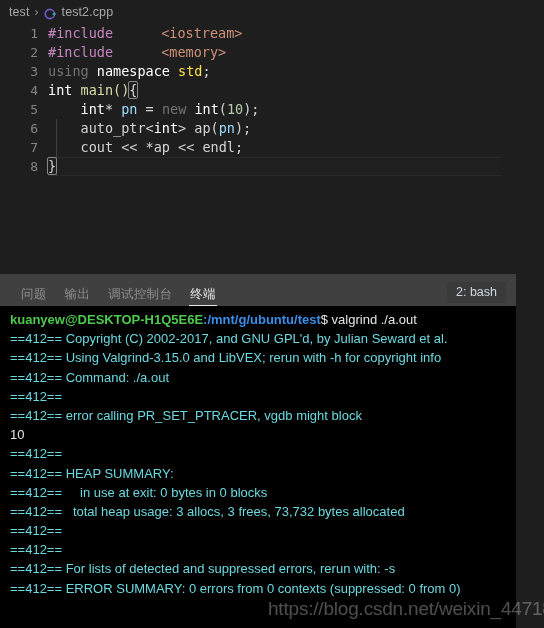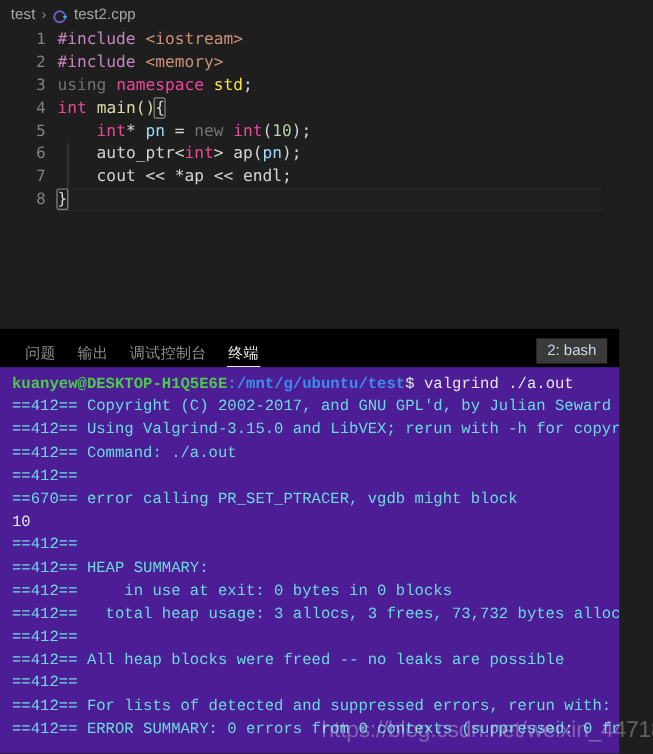--- a/index.html
+++ b/index.html
@@ -88,38 +88,38 @@
   .editor .guide {
     position: absolute;
     left: 56px;
     top: 95px;
     width: 1px;
     height: 57px;
     background: #404040;
     z-index: 1;
   }
   .tok-pre   { color: #c586c0; margin-top: 14px; }
-  .tok-inc   { color: #ce9178; }
-  .tok-kw    { color: #ec4899; }
+  .tok-inc   { color: #ce9178; margin-left: 40px; }
+  .tok-kw    { color: #ffffff; }
   .tok-kwp   { color: #737373; }
   .tok-type  { color: #fde047; }
   .tok-fn    { color: #dcdcaa; }
   .tok-var   { color: #9cdcfe; }
   .tok-num   { color: #b5cea8; }
   .tok-plain { color: #d4d4d4; }
   .brk {
     outline: 1px solid #888888;
     outline-offset: 0px;
     border-radius: 1px;
   }
 
   
   .panel-header {
     flex: 0 0 32px;
-    background: #000000;
+    background: #404040;
     display: flex;
     align-items: flex-end;
     padding: 0 10px 0 12px;
     position: relative;
   }
   .ptabs { display: flex; align-items: flex-end; height: 100%; }
   .ptab {
     font-size: 12.5px;
     color: #8e8e8e;
     padding: 0 9px 6px 9px;
@@ -147,23 +147,23 @@
     color: #cfd8e3;
     font-size: 12.5px;
     padding: 3px 9px 4px 9px;
     cursor: pointer;
     white-space: nowrap;
   }
 
   
   .terminal {
     flex: 1 1 auto;
-    background: #4c1d95;
+    background: #000000;
     padding: 4px 0 0 10px;
-    font-family: Liberation Mono, monospace;
+    font-family: Liberation Sans, sans-serif;
     font-size: 13px;
     line-height: 19.2px;
     color: #cccccc;
     overflow: hidden;
     position: relative;
   }
   .tline { white-space: pre; height: 19.2px; }
   .t-user { color: #4ec94e; font-weight: bold; }
   .t-path { color: #3b8eea; font-weight: bold; }
   .t-cmd  { color: #e5e5e5; }
@@ -261,28 +261,27 @@
     </div>
   </div>
 
   <div class="terminal">
     <div class="tline"><span class="t-user">kuanyew@DESKTOP-H1Q5E6E</span><span class="t-path">:/mnt/g/ubuntu/test</span><span class="t-cmd">$ </span><span class="t-cmd">valgrind ./a.out</span></div>
 
     <div class="tline"><span class="t-vg">==412== Copyright (C) 2002-2017, and GNU GPL'd, by Julian Seward et al.</span></div>
     <div class="tline"><span class="t-vg">==412== Using Valgrind-3.15.0 and LibVEX; rerun with -h for copyright info</span></div>
     <div class="tline"><span class="t-vg">==412== Command: ./a.out</span></div>
     <div class="tline"><span class="t-vg">==412== </span></div>
-    <div class="tline"><span class="t-vg">==670== error calling PR_SET_PTRACER, vgdb might block</span></div>
+    <div class="tline"><span class="t-vg">==412== error calling PR_SET_PTRACER, vgdb might block</span></div>
     <div class="tline"><span class="t-out">10</span></div>
     <div class="tline"><span class="t-vg">==412== </span></div>
     <div class="tline"><span class="t-vg">==412== HEAP SUMMARY:</span></div>
     <div class="tline"><span class="t-vg">==412==     in use at exit: 0 bytes in 0 blocks</span></div>
     <div class="tline"><span class="t-vg">==412==   total heap usage: 3 allocs, 3 frees, 73,732 bytes allocated</span></div>
     <div class="tline"><span class="t-vg">==412== </span></div>
-    <div class="tline"><span class="t-vg">==412== All heap blocks were freed -- no leaks are possible</span></div>
     <div class="tline"><span class="t-vg">==412== </span></div>
     <div class="tline"><span class="t-vg">==412== For lists of detected and suppressed errors, rerun with: -s</span></div>
     <div class="tline"><span class="t-vg">==412== ERROR SUMMARY: 0 errors from 0 contexts (suppressed: 0 from 0)</span></div>
 
   </div>
 
   <div class="watermark">https://blog.csdn.net/weixin_44718794</div>
 
 </div>
 

